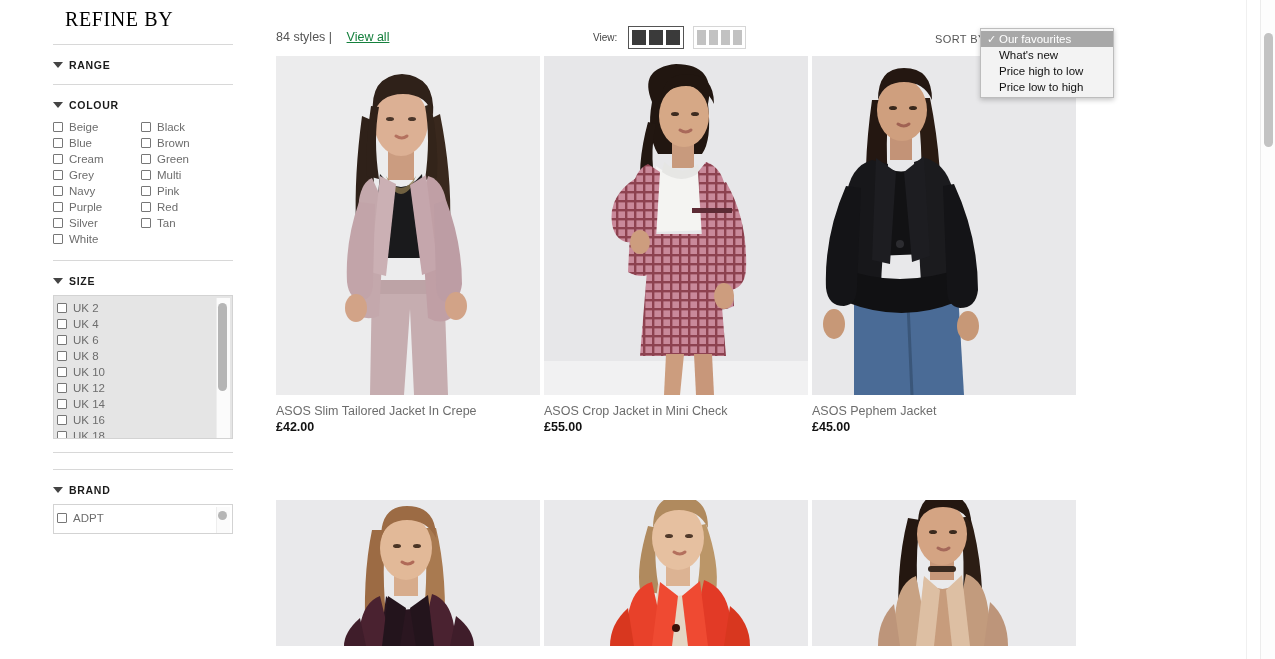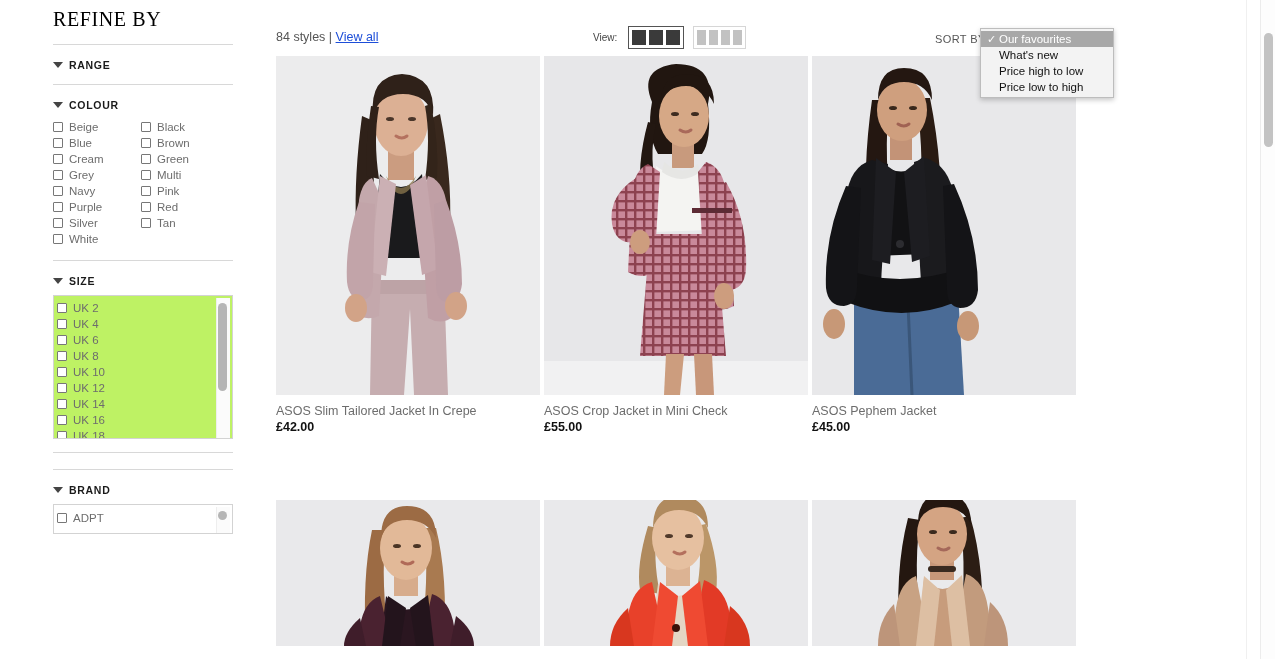--- a/index.html
+++ b/index.html
@@ -15,21 +15,21 @@
   #page { position: relative; width: 1275px; height: 659px; background:#fff; }
 
   
   #sidebar {
     position: absolute; left: 53px; top: 0; width: 182px; height: 659px;
   }
   .refine-title {
     font-family: "Liberation Serif", serif;
     font-size: 20px; letter-spacing: 0.6px;
     color: #000; font-weight: 400;
-    margin: 8px 0 0 0; padding: 0;
+    margin: 8px 0 0 12px; padding: 0;
   }
   .rule { height: 1px; background: #d8d8d8; margin: 13px 0 0 0; width: 180px; }
 
   .facet { margin-top: 14px; width: 180px; }
   .facet-head {
     display: flex; align-items: center; gap: 6px;
     font-size: 10.5px; font-weight: bold; letter-spacing: 0.7px;
     color: #1a1a1a; cursor: pointer; margin-bottom: 8px;
   }
   .caret {
@@ -44,21 +44,21 @@
     width: 10px; height: 10px; border: 1px solid #777; background: #fff;
     flex: 0 0 auto; border-radius: 1px;
   }
   .cb-label { font-size: 11.5px; color: #6d6d6d; line-height: 16px; white-space: nowrap; }
 
   .cols2 { display: flex; gap: 0; }
   .cols2 > div { width: 88px; }
 
   
   .scrollbox {
-    border: 1px solid #d3d3d3; background:#bef264;
+    border: 1px solid #d3d3d3; background:#e5e5e5;
     width: 180px; height: 144px; position: relative; overflow: hidden;
     padding: 4px 0 0 3px;
   }
   .scrollbox .cb-row { height: 16px; }
   .sb-track {
     position: absolute; right: 2px; top: 2px; width: 14px; height: 140px;
     background: #fbfbfb; border-left: 1px solid #eee;
   }
   .sb-thumb {
     position: absolute; right: 3px; top: 5px; width: 9px; height: 88px;
@@ -96,21 +96,21 @@
   }
 
   
   #main { position: absolute; left: 276px; top: 0; width: 940px; height: 659px; }
 
   #toolbar { position: relative; height: 56px; }
   .styles-text {
     position: absolute; left: 0; top: 30px;
     font-size: 12.5px; color: #555;
   }
-  .styles-text .viewall { color: #1d4ed8; text-decoration: underline; cursor: pointer; }
+  .styles-text .viewall { color: #15803d; text-decoration: underline; cursor: pointer; margin-left: 11px; }
 
   .view-group {
     position: absolute; left: 317px; top: 26px;
     display: flex; align-items: center; gap: 9px;
   }
   .view-label { font-size: 10px; color: #444; margin-right: 2px; }
   .vt {
     display: flex; align-items: center; gap: 3px;
     padding: 3px; background: #fff;
   }

